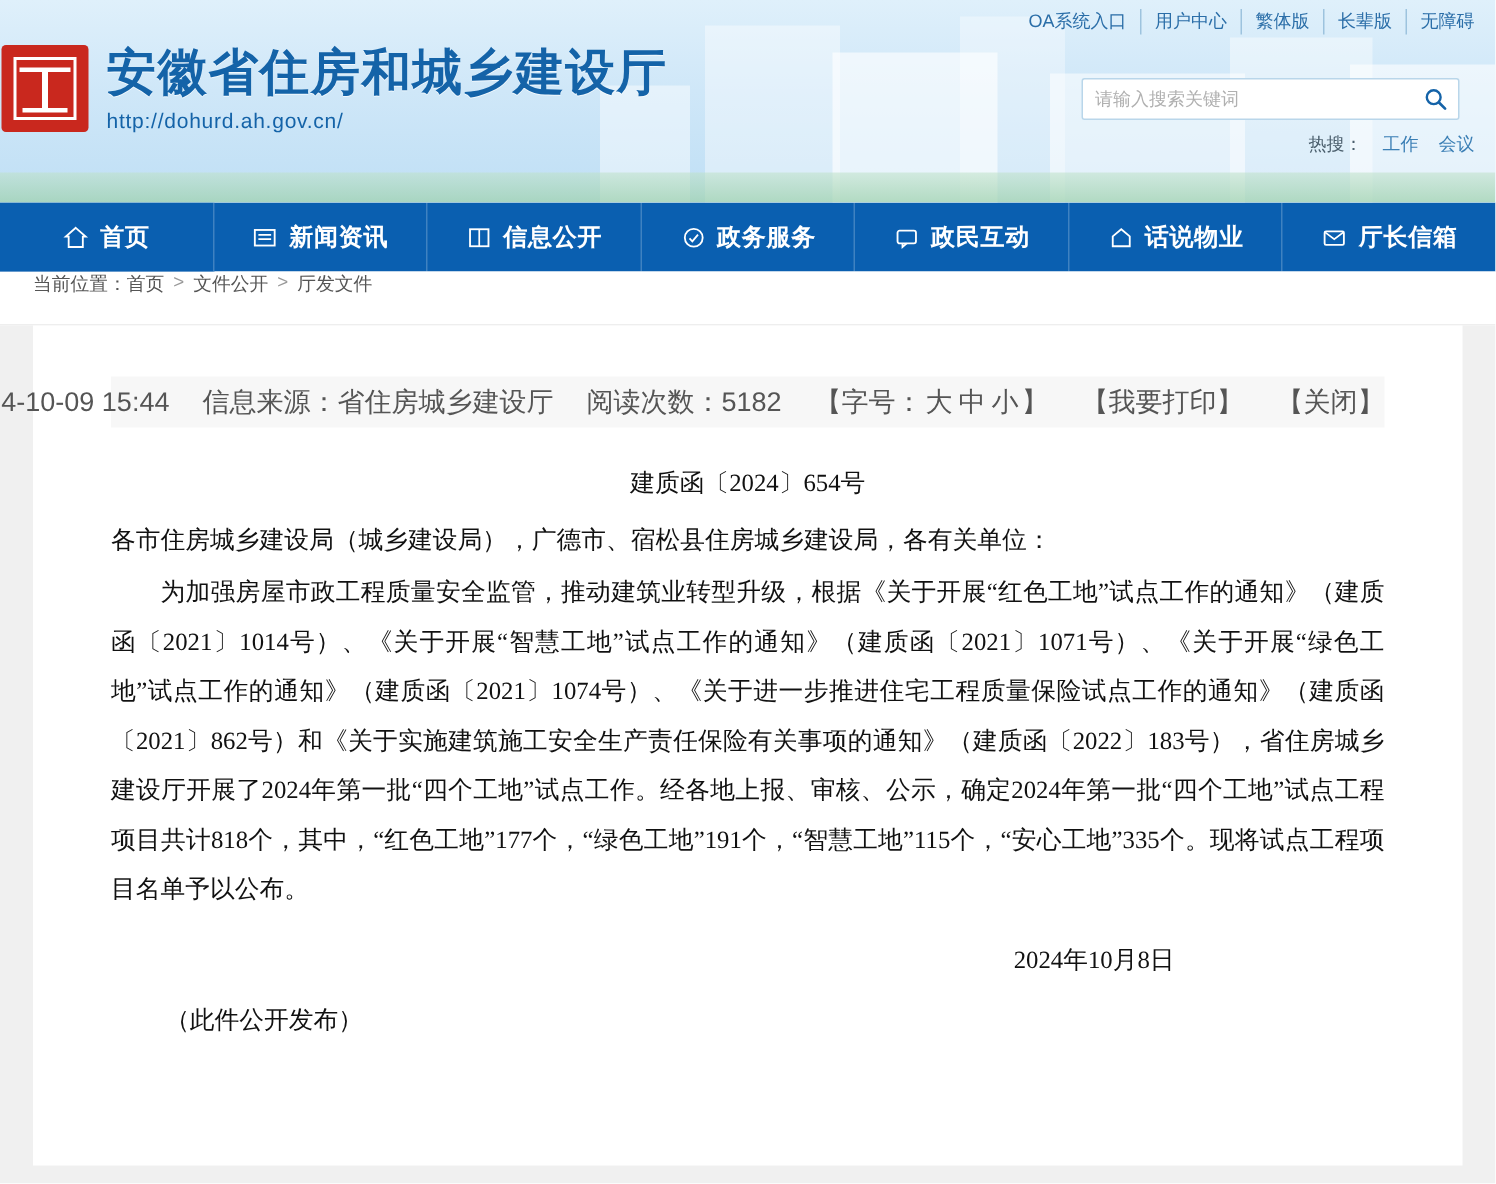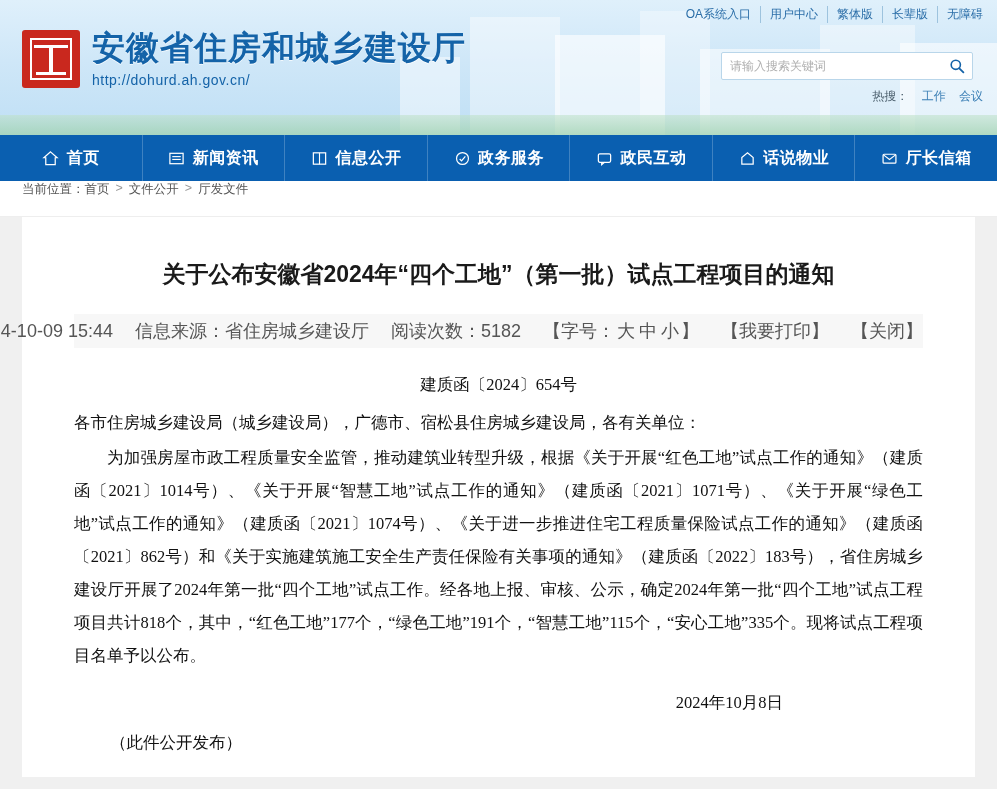--- a/index.html
+++ b/index.html
@@ -36,21 +36,21 @@
   .toplinks {
     position: absolute; top: 6px; right: 14px;
     font-size: 12px; color: #2b6ea8;
     display: flex; align-items: center; gap: 0;
     z-index: 5;
   }
   .toplinks a { color:#2b6ea8; text-decoration:none; padding: 0 9px; border-right: 1px solid #9dc3de; }
   .toplinks a:last-child { border-right: none; padding-right: 0; }
 
   .logo-wrap {
-    position:absolute; left: 22px; top: 30px;
+    position:absolute; left: 1px; top: 30px;
     display:flex; align-items:center; gap: 12px; z-index: 5;
   }
   .logo-mark {
     width: 58px; height: 58px; background:#c9281e; border-radius:3px;
     position: relative; flex: none;
   }
   .logo-mark .inner {
     position:absolute; left:8px; top:8px; right:8px; bottom:8px;
     border: 2px solid #fff;
   }
@@ -283,21 +283,20 @@
   <a href="#">首页</a>
   <span class="sep">&gt;</span>
   <a href="#">文件公开</a>
   <span class="sep">&gt;</span>
   <a href="#">厅发文件</a>
 </div>
 
 <div class="content-area">
   <div class="card">
 
-    <div class="doc-title">关于公布安徽省2024年“四个工地”（第一批）试点工程项目的通知</div>
 
     <div class="meta">
       <span>
         <span>日期：</span><span>2024-10-09 15:44</span>
       </span>
       <span>
         <span>信息来源：</span><span>省住房城乡建设厅</span>
       </span>
       <span>
         <span>阅读次数：</span><span>5182</span>

